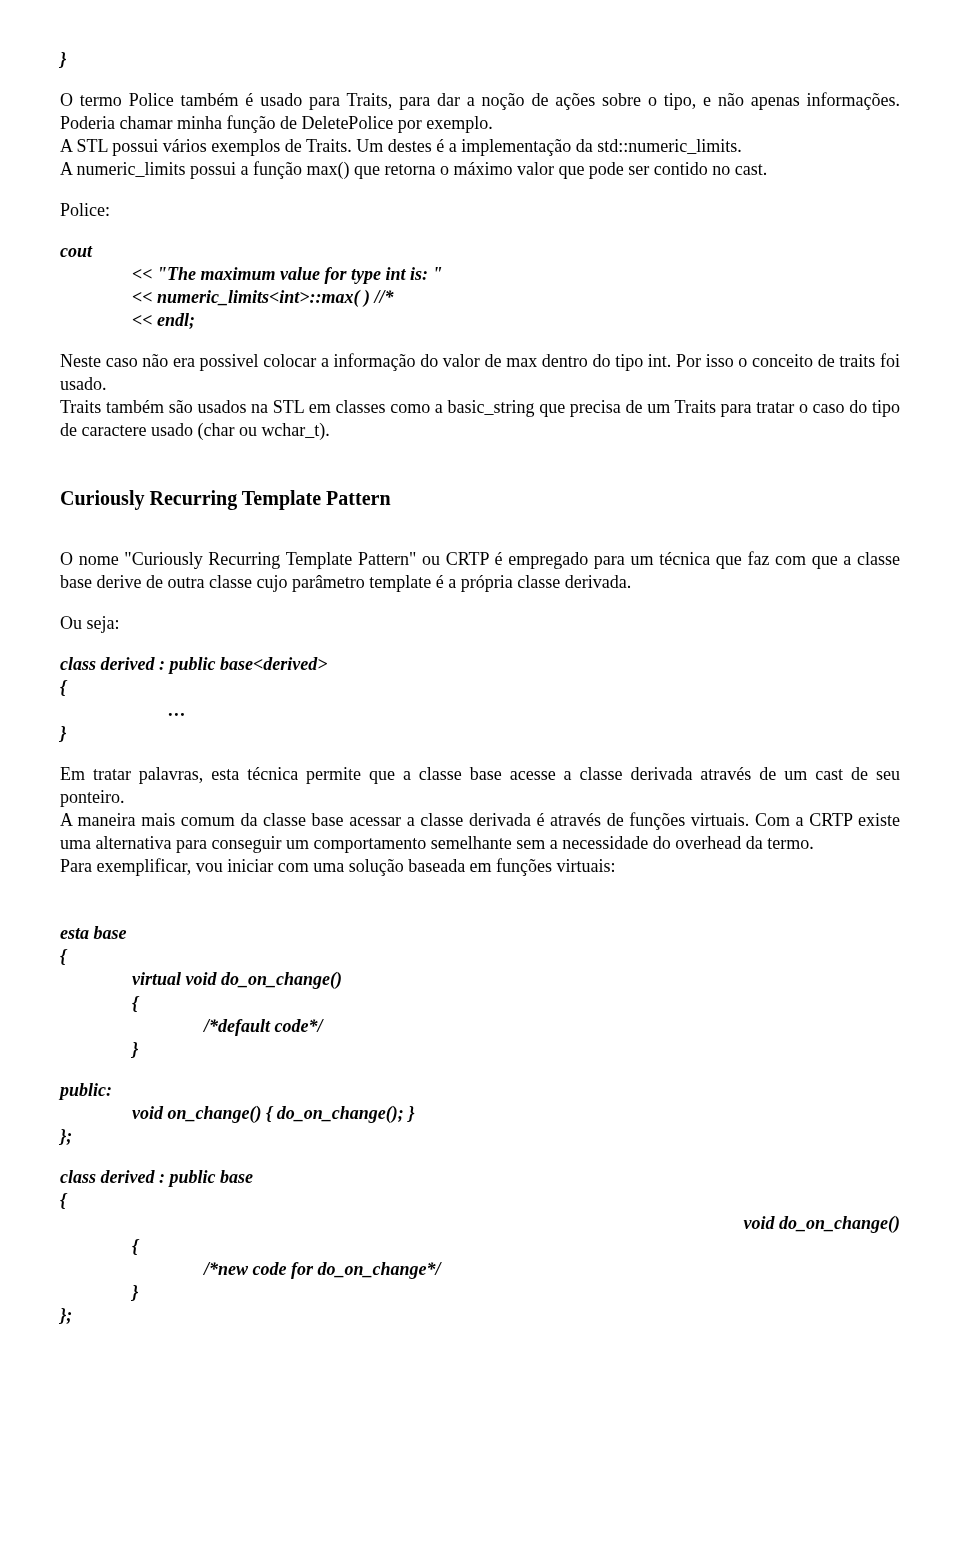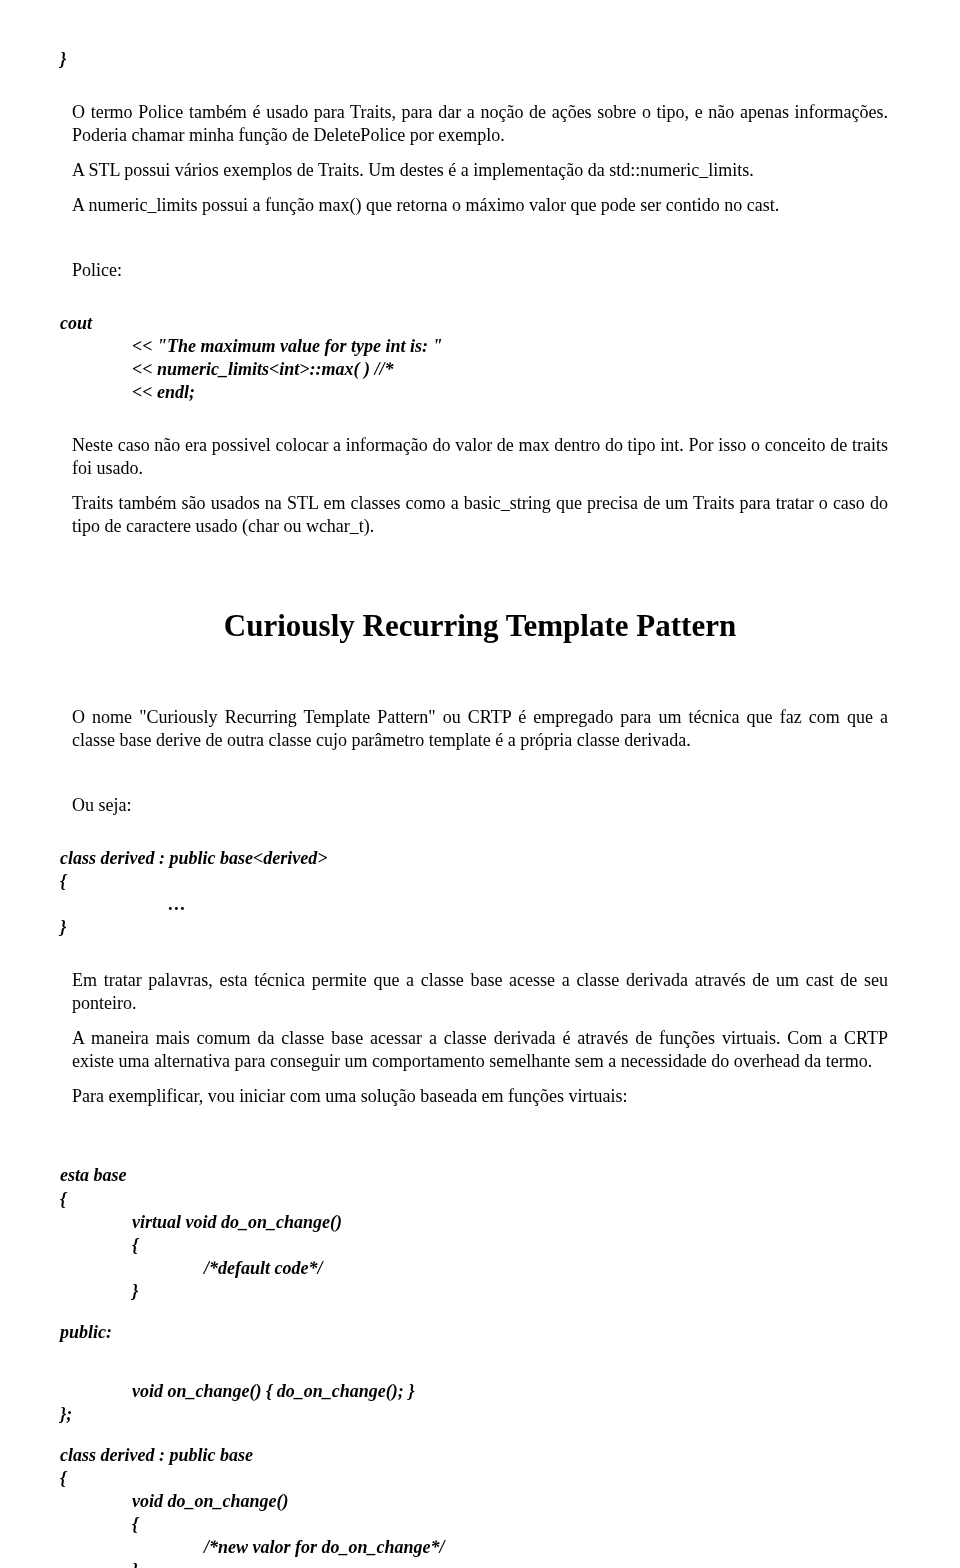--- a/index.html
+++ b/index.html
@@ -7,29 +7,28 @@
     font-size: 18px;
     line-height: 1.28;
     color: #000;
     background: #fff;
     margin: 0;
     padding: 48px 60px 60px 60px;
     width: 960px;
     box-sizing: border-box;
   }
   p { margin: 0 0 0 0; }
-  .blk { margin: 12px; }
+  .blk { margin: 0; }
   .justify { text-align: justify; }
   .bold-italic { font-style: italic; font-weight: bold; }
   .indent { padding-left: 72px; }
   h2.section {
-    font-size: 31px;
+    font-size: 20px;
     font-weight: bold;
-    margin: 12px;
-    text-align: center;
+    margin: 0;
   }
   .sp18 { height: 18px; }
   .sp36 { height: 36px; }
   .sp44 { height: 44px; }
 </style>
 </head>
 <body>
 
 <div class="bold-italic">}</div>
 
@@ -85,24 +84,24 @@
 <div class="bold-italic">esta base</div>
 <div class="bold-italic">{</div>
 <div class="bold-italic" style="padding-left:72px;">virtual void do_on_change()</div>
 <div class="bold-italic" style="padding-left:72px;">{</div>
 <div class="bold-italic" style="padding-left:144px;">/*default code*/</div>
 <div class="bold-italic" style="padding-left:72px;">}</div>
 
 <div class="sp18"></div>
 
 <div class="bold-italic">public:</div>
-<div class="bold-italic" style="padding-left:72px;margin-top:36px;">void on_change() { do_on_change(); }</div>
+<div class="bold-italic" style="padding-left:72px;">void on_change() { do_on_change(); }</div>
 <div class="bold-italic">};</div>
 
 <div class="sp18"></div>
 
 <div class="bold-italic">class derived : public base</div>
 <div class="bold-italic">{</div>
-<div class="bold-italic" style="padding-left:72px;">void do_on_change()</div>
+<div class="bold-italic" style="padding-left:72px;text-align:right;">void do_on_change()</div>
 <div class="bold-italic" style="padding-left:72px;">{</div>
-<div class="bold-italic" style="padding-left:144px;">/*new valor for do_on_change*/</div>
+<div class="bold-italic" style="padding-left:144px;">/*new code for do_on_change*/</div>
 <div class="bold-italic" style="padding-left:72px;">}</div>
 <div class="bold-italic">};</div>
 
 </body></html>

